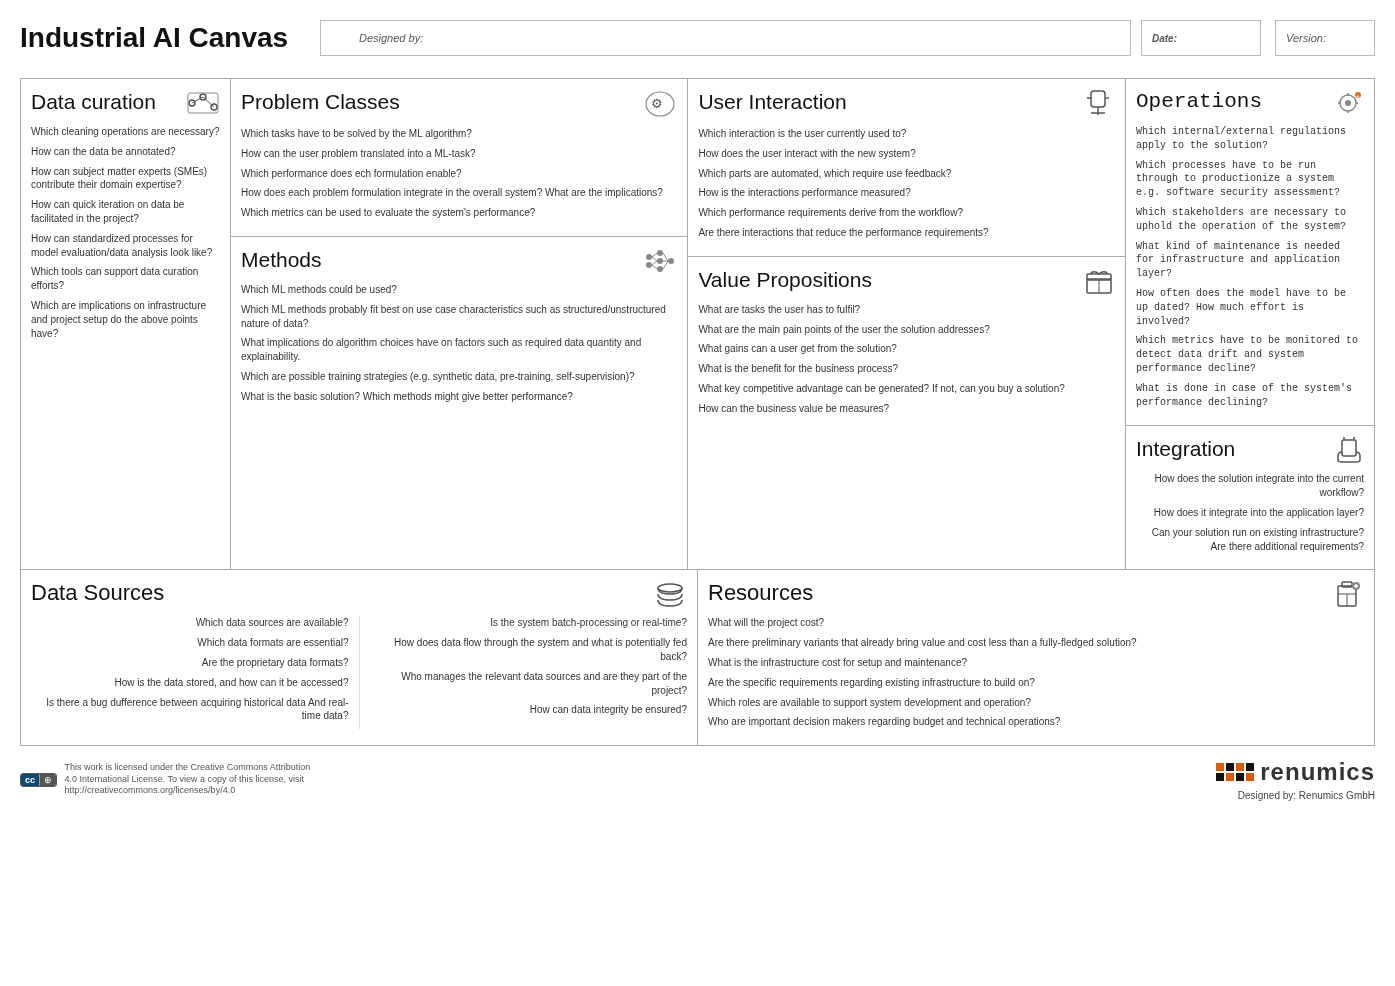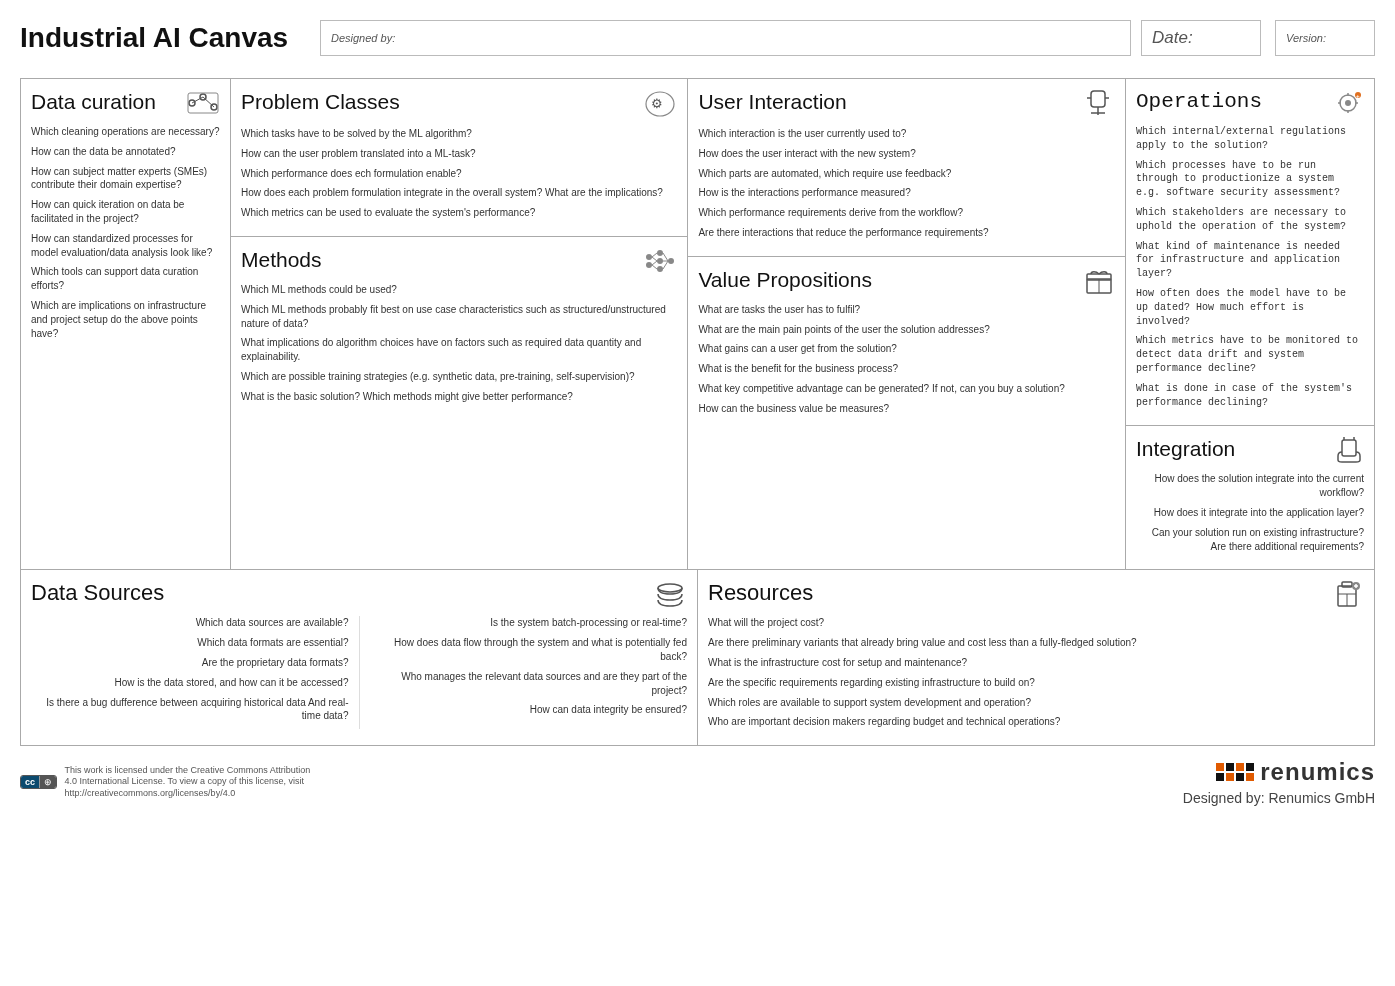--- a/index.html
+++ b/index.html
@@ -36,34 +36,36 @@
       margin-left: 20px;
       padding: 4px 10px;
       min-height: 36px;
     }
     .header-designed-by span {
       font-style: italic;
       color: #555;
       font-size: 11px;
       white-space: nowrap;
       margin-right: 8px;
+      margin-left: 28px;
     }
     .header-date {
       border: 1px solid #bbb;
       padding: 4px 10px;
       margin-left: 10px;
       min-width: 120px;
       min-height: 36px;
       display: flex;
       align-items: center;
     }
     .header-date span {
       font-style: italic;
       color: #555;
-      font-size: 17px;
+      font-size: 10px;
+      font-weight: bold;
     }
     .header-version {
       border: 1px solid #bbb;
       padding: 4px 10px;
       margin-left: 14px;
       min-width: 100px;
       min-height: 36px;
       display: flex;
       align-items: center;
     }
@@ -372,17 +374,17 @@
           <div style="width:8px;height:8px;background:#111;"></div>
           <div style="width:8px;height:8px;background:#e05a00;"></div>
           <div style="width:8px;height:8px;background:#111;"></div>
           <div style="width:8px;height:8px;background:#111;"></div>
           <div style="width:8px;height:8px;background:#e05a00;"></div>
           <div style="width:8px;height:8px;background:#111;"></div>
           <div style="width:8px;height:8px;background:#e05a00;"></div>
         </div>
         <span style="font-size:24px; font-weight:700; color:#333; letter-spacing:1px;">renumics</span>
       </div>
-      <div style="font-size:14px; color:#444;">Designed  by: Renumics GmbH</div>
+      <div style="font-size:10px; color:#444;">Designed  by: Renumics GmbH</div>
     </div>
   </div>
 
 </div>
 
 </body></html>

